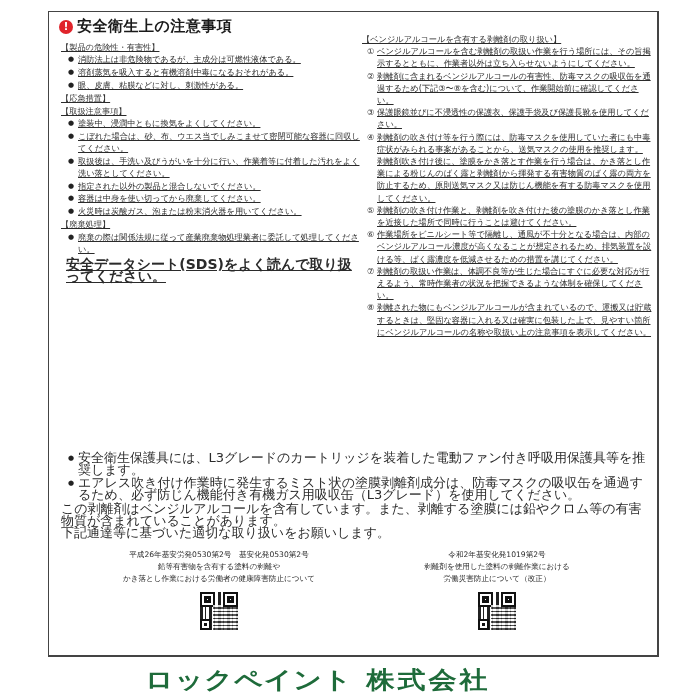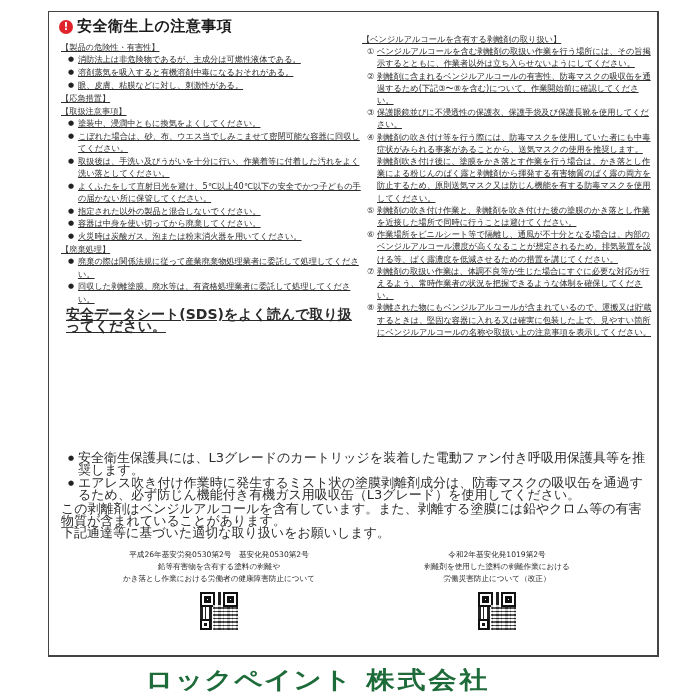--- a/index.html
+++ b/index.html
@@ -91,30 +91,28 @@
       <li>眼、皮膚、粘膜などに対し、刺激性がある。</li>
     </ul>
 
     <div class="sec-head">【応急措置】</div>
 
     <div class="sec-head">【取扱注意事項】</div>
     <ul class="bullets">
       <li>塗装中、浸潤中ともに換気をよくしてください。</li>
       <li>こぼれた場合は、砂、布、ウエス当でしみこませて密閉可能な容器に回収してください。</li>
       <li>取扱後は、手洗い及びうがいを十分に行い、作業着等に付着した汚れをよく洗い落としてください。</li>
-      <li>よくふたをして直射日光を避け、5℃以上40℃以下の安全でかつ子どもの手の届かない所に保管してください。</li>
       <li>指定された以外の製品と混合しないでください。</li>
       <li>容器は中身を使い切ってから廃棄してください。</li>
       <li>火災時は炭酸ガス、泡または粉末消火器を用いてください。</li>
     </ul>
 
     <div class="sec-head">【廃棄処理】</div>
     <ul class="bullets">
       <li>廃棄の際は関係法規に従って産業廃棄物処理業者に委託して処理してください。</li>
-      <li>回収した剥離塗膜、廃水等は、有資格処理業者に委託して処理してください。</li>
     </ul>
 
     <div class="sds-note">安全データシート(SDS)をよく読んで取り扱ってください。</div>
   </div>
 
   <div class="col col-right">
     <div class="sec-head">【ベンジルアルコールを含有する剥離剤の取り扱い】</div>
     <ol class="nums">
       <li><span class="num">①</span><span>ベンジルアルコールを含む剥離剤の取扱い作業を行う場所には、その旨掲示するとともに、作業者以外は立ち入らせないようにしてください。</span></li>
       <li><span class="num">②</span><span>剥離剤に含まれるベンジルアルコールの有害性、防毒マスクの吸収缶を通過するため(下記③〜⑧を含む)について、作業開始前に確認してください。</span></li>

